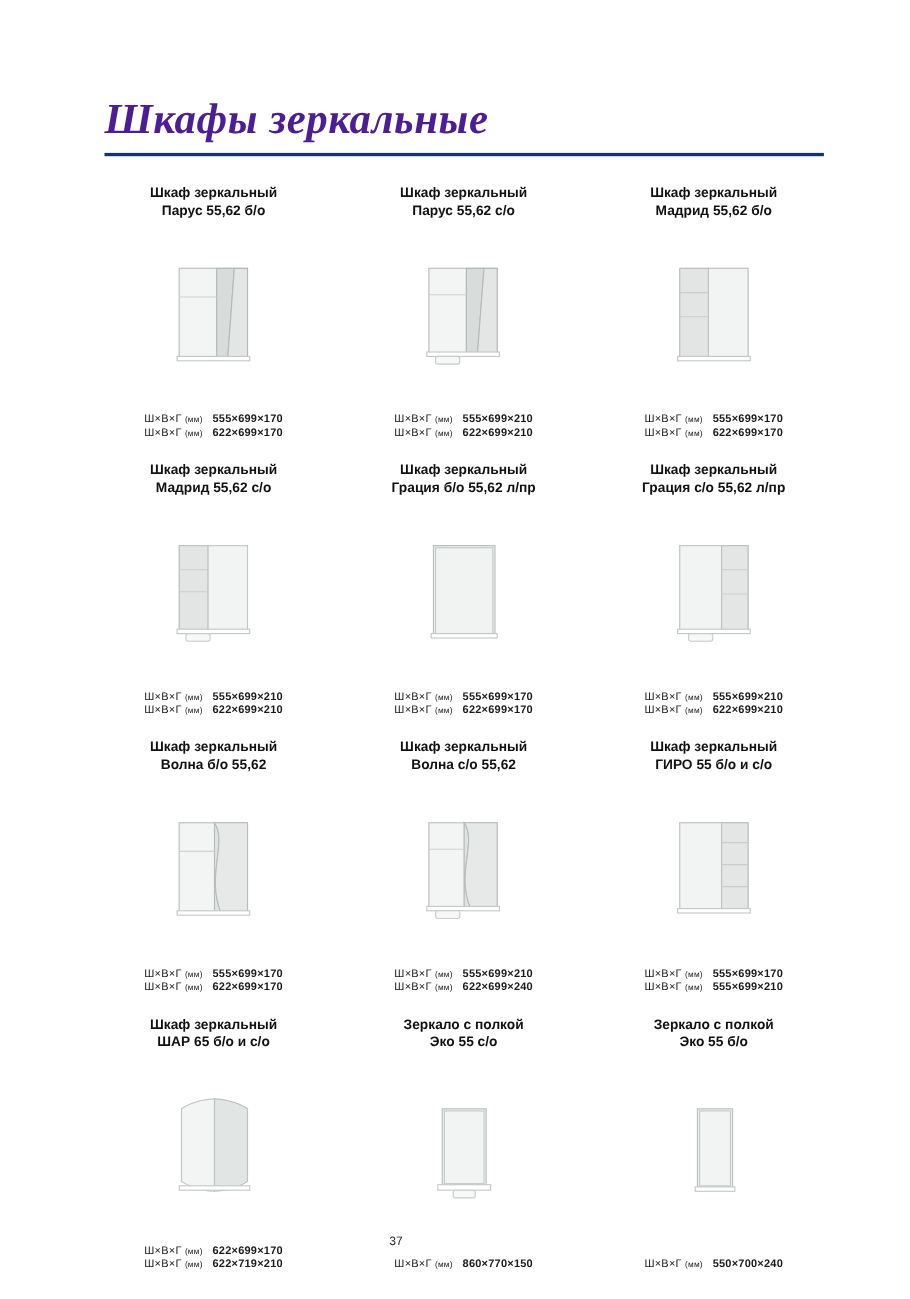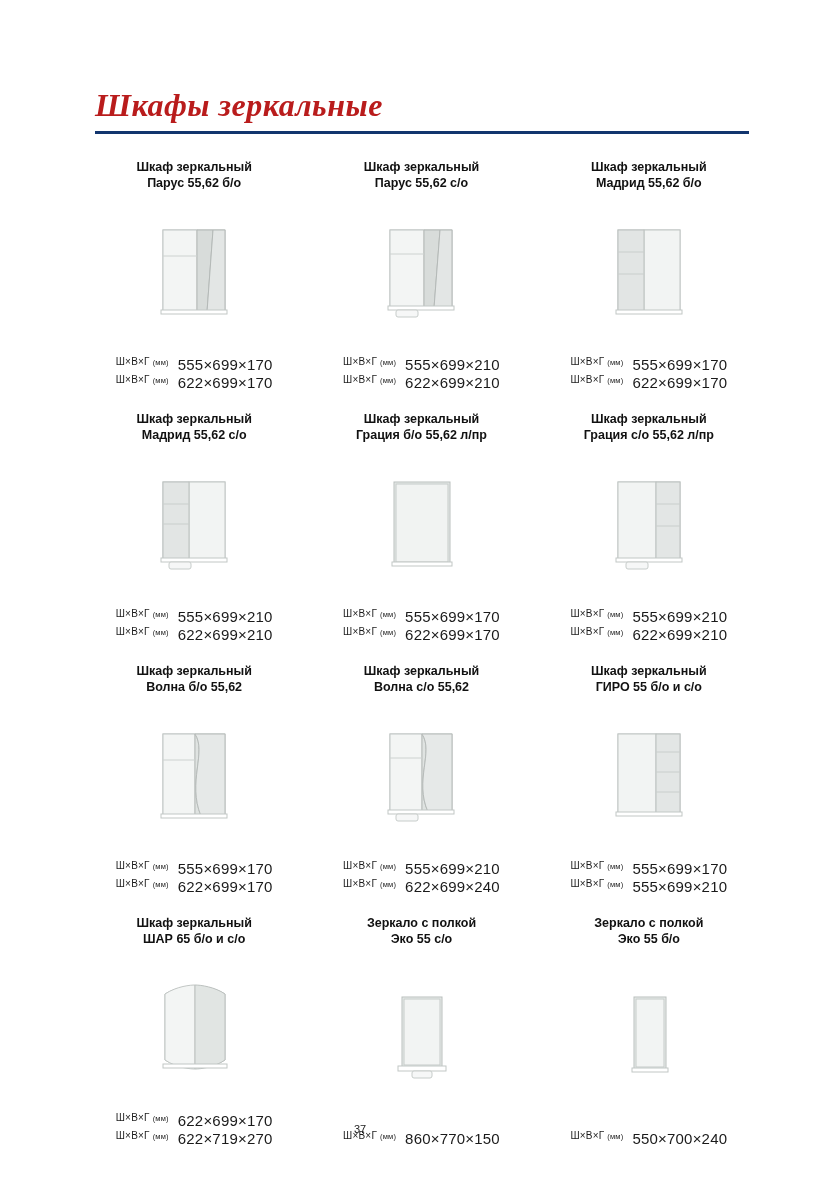--- a/index.html
+++ b/index.html
@@ -22,22 +22,22 @@
     box-sizing: border-box;
     padding: 0 60px;
   }
   .page-header {
     padding-top: 88px;
   }
   .page-title {
     font-family: "Liberation Serif", serif;
     font-style: italic;
     font-weight: bold;
-    font-size: 32px;
-    color: #b91c1c;
+    font-size: 39px;
+    color: #4c1d95;
     letter-spacing: 0.5px;
     margin: 0 0 8px 35px;
     line-height: 1.1;
   }
   .title-rule {
     height: 3px;
     background: #12356e;
     margin-left: 35px;
     margin-right: 18px;
   }
@@ -92,22 +92,22 @@
     white-space: nowrap;
   }
   .spec-label {
     font-size: 10px;
     letter-spacing: 0.2px;
   }
   .spec-label .unit {
     font-size: 7.5px;
   }
   .spec-value {
-    font-size: 15px;
-    font-weight: normal;
+    font-size: 10px;
+    font-weight: bold;
     margin-left: 9px;
     letter-spacing: 0.2px;
   }
   .page-number {
     position: absolute;
     bottom: 46px;
     left: 0;
     width: 720px;
     text-align: center;
     font-size: 11px;
@@ -367,21 +367,21 @@
           <rect x="28" y="84" width="64" height="4" fill="#ffffff" stroke="#c2c7c5" stroke-width="1"></rect>
         </svg>
       </div>
       <div class="cell-specs">
         <div class="spec-row">
           <span class="spec-label">Ш×В×Г <span class="unit">(мм)</span></span>
           <span class="spec-value">622×699×170</span>
         </div>
         <div class="spec-row">
           <span class="spec-label">Ш×В×Г <span class="unit">(мм)</span></span>
-          <span class="spec-value">622×719×270</span>
+          <span class="spec-value">622×719×210</span>
         </div>
       </div>
     </div>
 
     <div class="cell">
       <div class="cell-title">Зеркало с полкой
 Эко 55 с/о</div>
       <div class="cell-figure">
         <svg class="cab" width="118" height="100" viewBox="0 0 118 100">
           <rect x="40" y="8" width="40" height="70" fill="#e9ecea" stroke="#b9bfbd" stroke-width="1"></rect>

